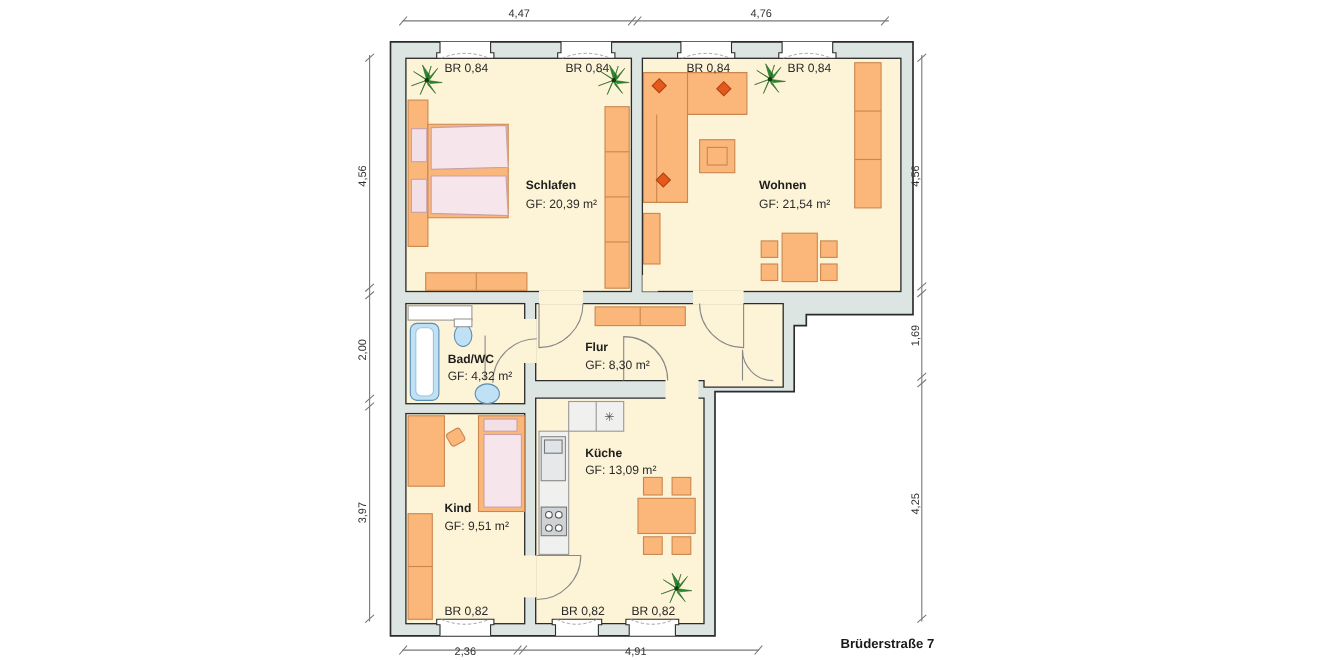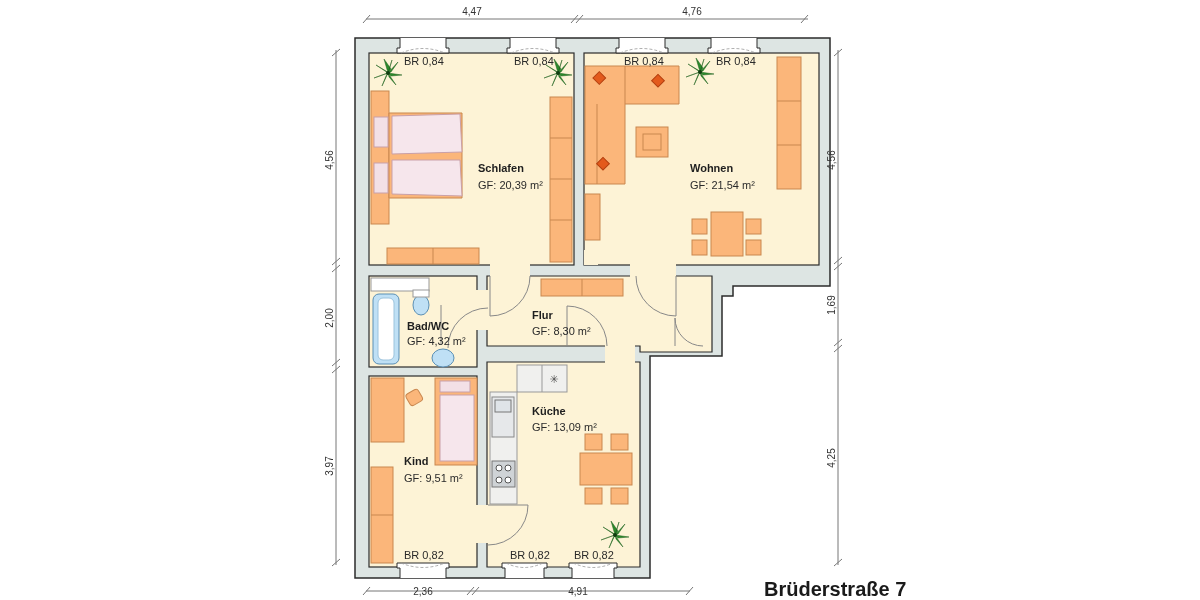--- a/index.html
+++ b/index.html
@@ -1,21 +1,21 @@
 <!DOCTYPE html>
 <html><head>
 <meta charset="utf-8">
 <style>
   html, body { margin:0; padding:0; background:#ffffff; }
   body { width:1200px; height:600px; position:relative; overflow:hidden; font-family:"Liberation Sans", sans-serif; color:#222; }
   svg { position:absolute; left:0; top:0; }
   .lbl { font-family:"Liberation Sans", sans-serif; font-size:11px; fill:#2a2a2a; }
   .room-name { font-family:"Liberation Sans", sans-serif; font-size:11px; font-weight:bold; fill:#1e1e1e; }
   .dim { font-family:"Liberation Sans", sans-serif; font-size:10px; fill:#333; }
-  .title { position:absolute; left:764px; top:578px; font-size:20px; font-weight:bold; color:#1a1a1a; font-family:"Liberation Sans", sans-serif; }
+  .title { position:absolute; left:764px; top:578px; font-size:12px; font-weight:bold; color:#1a1a1a; font-family:"Liberation Sans", sans-serif; }
   .abs { position:absolute; white-space:nowrap; }
 </style>
 </head>
 <body>
 
 <svg width="1200" height="600" viewBox="0 0 1200 600">
   <defs>
     <g id="plant">
       <g fill="#2b8a2b" stroke="#1d5e1d" stroke-width="0.5">
         <path d="M0,0 L-4,-14 L3,-4 Z"></path>

